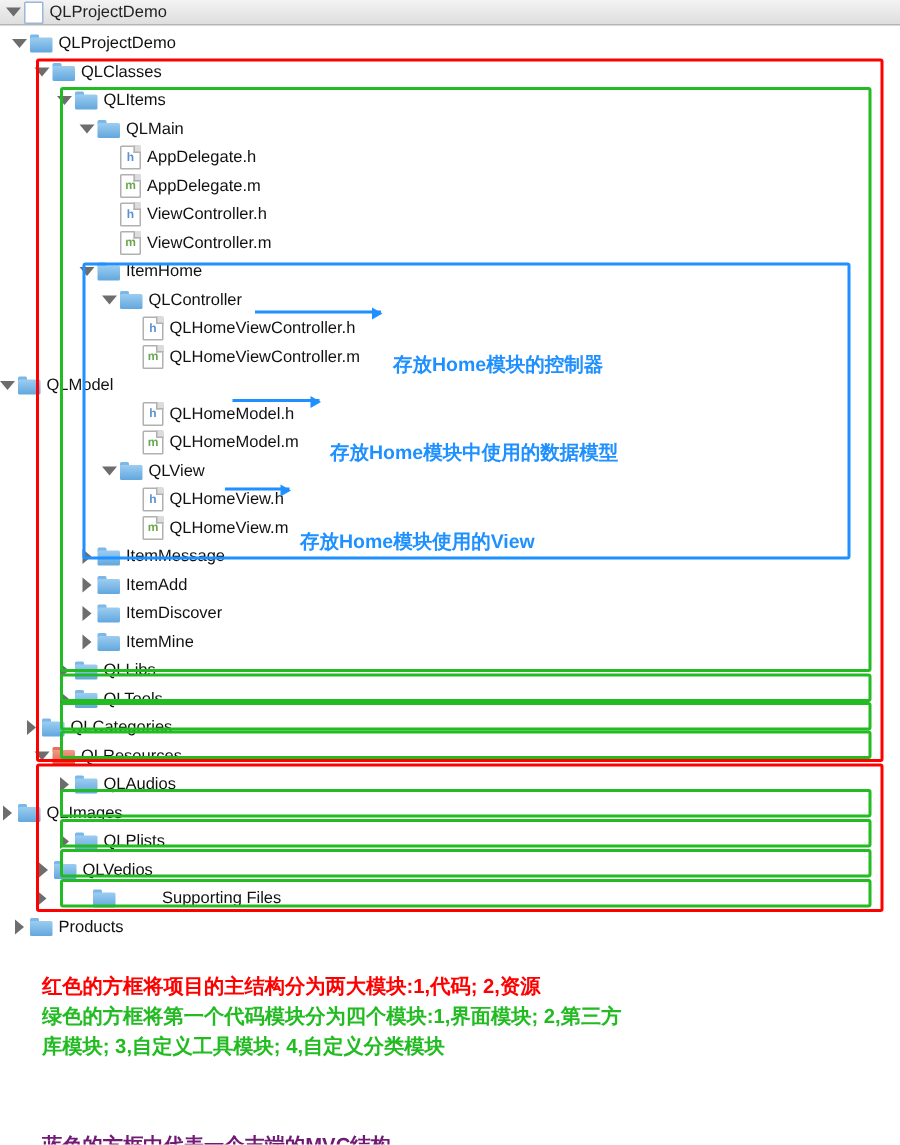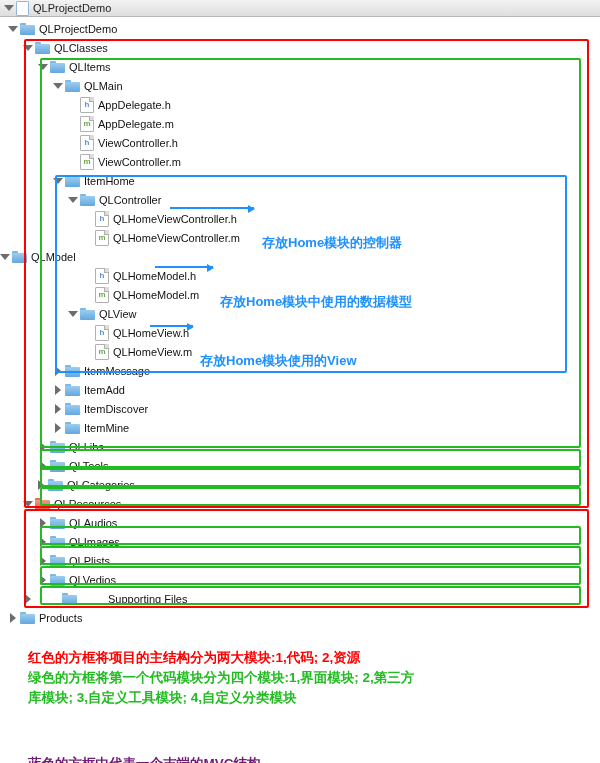--- a/index.html
+++ b/index.html
@@ -337,21 +337,21 @@
       <span class="label">QLLibs</span>
     </div>
     <div class="row" style="padding-left: 38px;">
       <span class="disc right"></span>
       <span class="folder blue">
         <span class="tab"></span>
         <span class="body"></span>
       </span>
       <span class="label">QLTools</span>
     </div>
-    <div class="row" style="padding-left: 36px;">
+    <div class="row" style="padding-left: 16px;">
       <span class="disc right"></span>
       <span class="folder blue">
         <span class="tab"></span>
         <span class="body"></span>
       </span>
       <span class="label">QLCategories</span>
     </div>
     <div class="row" style="padding-left: 23px;">
       <span class="disc down"></span>
       <span class="folder red">
@@ -361,37 +361,37 @@
       <span class="label">QLResources</span>
     </div>
     <div class="row" style="padding-left: 38px;">
       <span class="disc right"></span>
       <span class="folder blue">
         <span class="tab"></span>
         <span class="body"></span>
       </span>
       <span class="label">QLAudios</span>
     </div>
+    <div class="row" style="">
+      <span class="disc right"></span>
+      <span class="folder blue">
+        <span class="tab"></span>
+        <span class="body"></span>
+      </span>
+      <span class="label">QLImages</span>
+    </div>
     <div class="row" style="padding-left: 38px;">
       <span class="disc right"></span>
       <span class="folder blue">
         <span class="tab"></span>
         <span class="body"></span>
       </span>
-      <span class="label">QLImages</span>
-    </div>
-    <div class="row" style="padding-left: 38px;">
-      <span class="disc right"></span>
-      <span class="folder blue">
-        <span class="tab"></span>
-        <span class="body"></span>
-      </span>
       <span class="label">QLPlists</span>
     </div>
-    <div class="row" style="padding-left: 38px;">
+    <div class="row" style="padding-left: 24px;">
       <span class="disc right"></span>
       <span class="folder blue">
         <span class="tab"></span>
         <span class="body"></span>
       </span>
       <span class="label">QLVedios</span>
     </div>
     <div class="row" style="padding-left: 23px; gap: 27px;">
       <span class="disc right"></span>
       <span class="folder blue">

